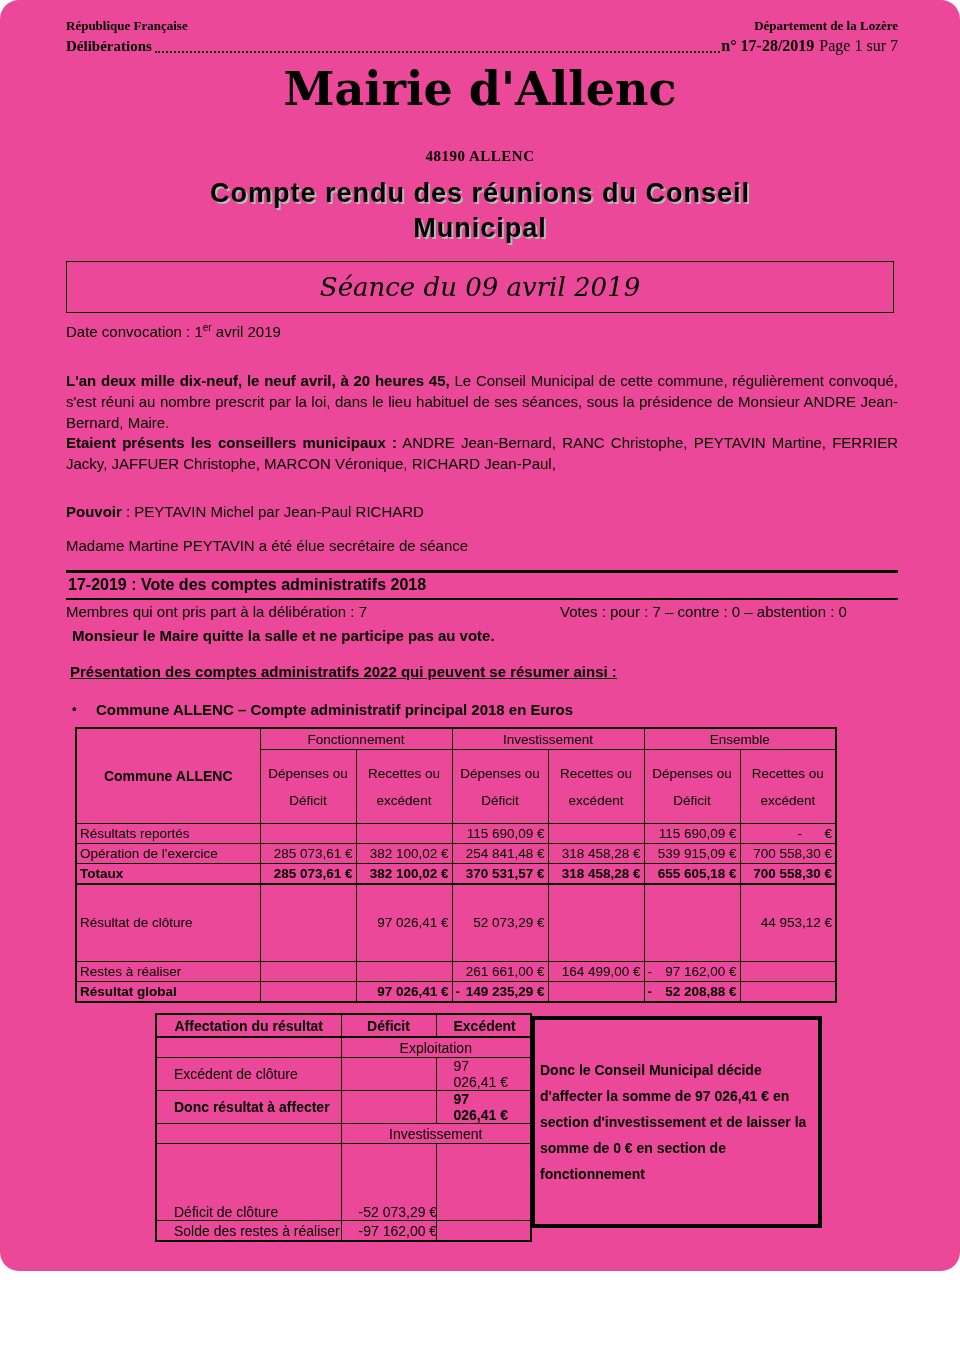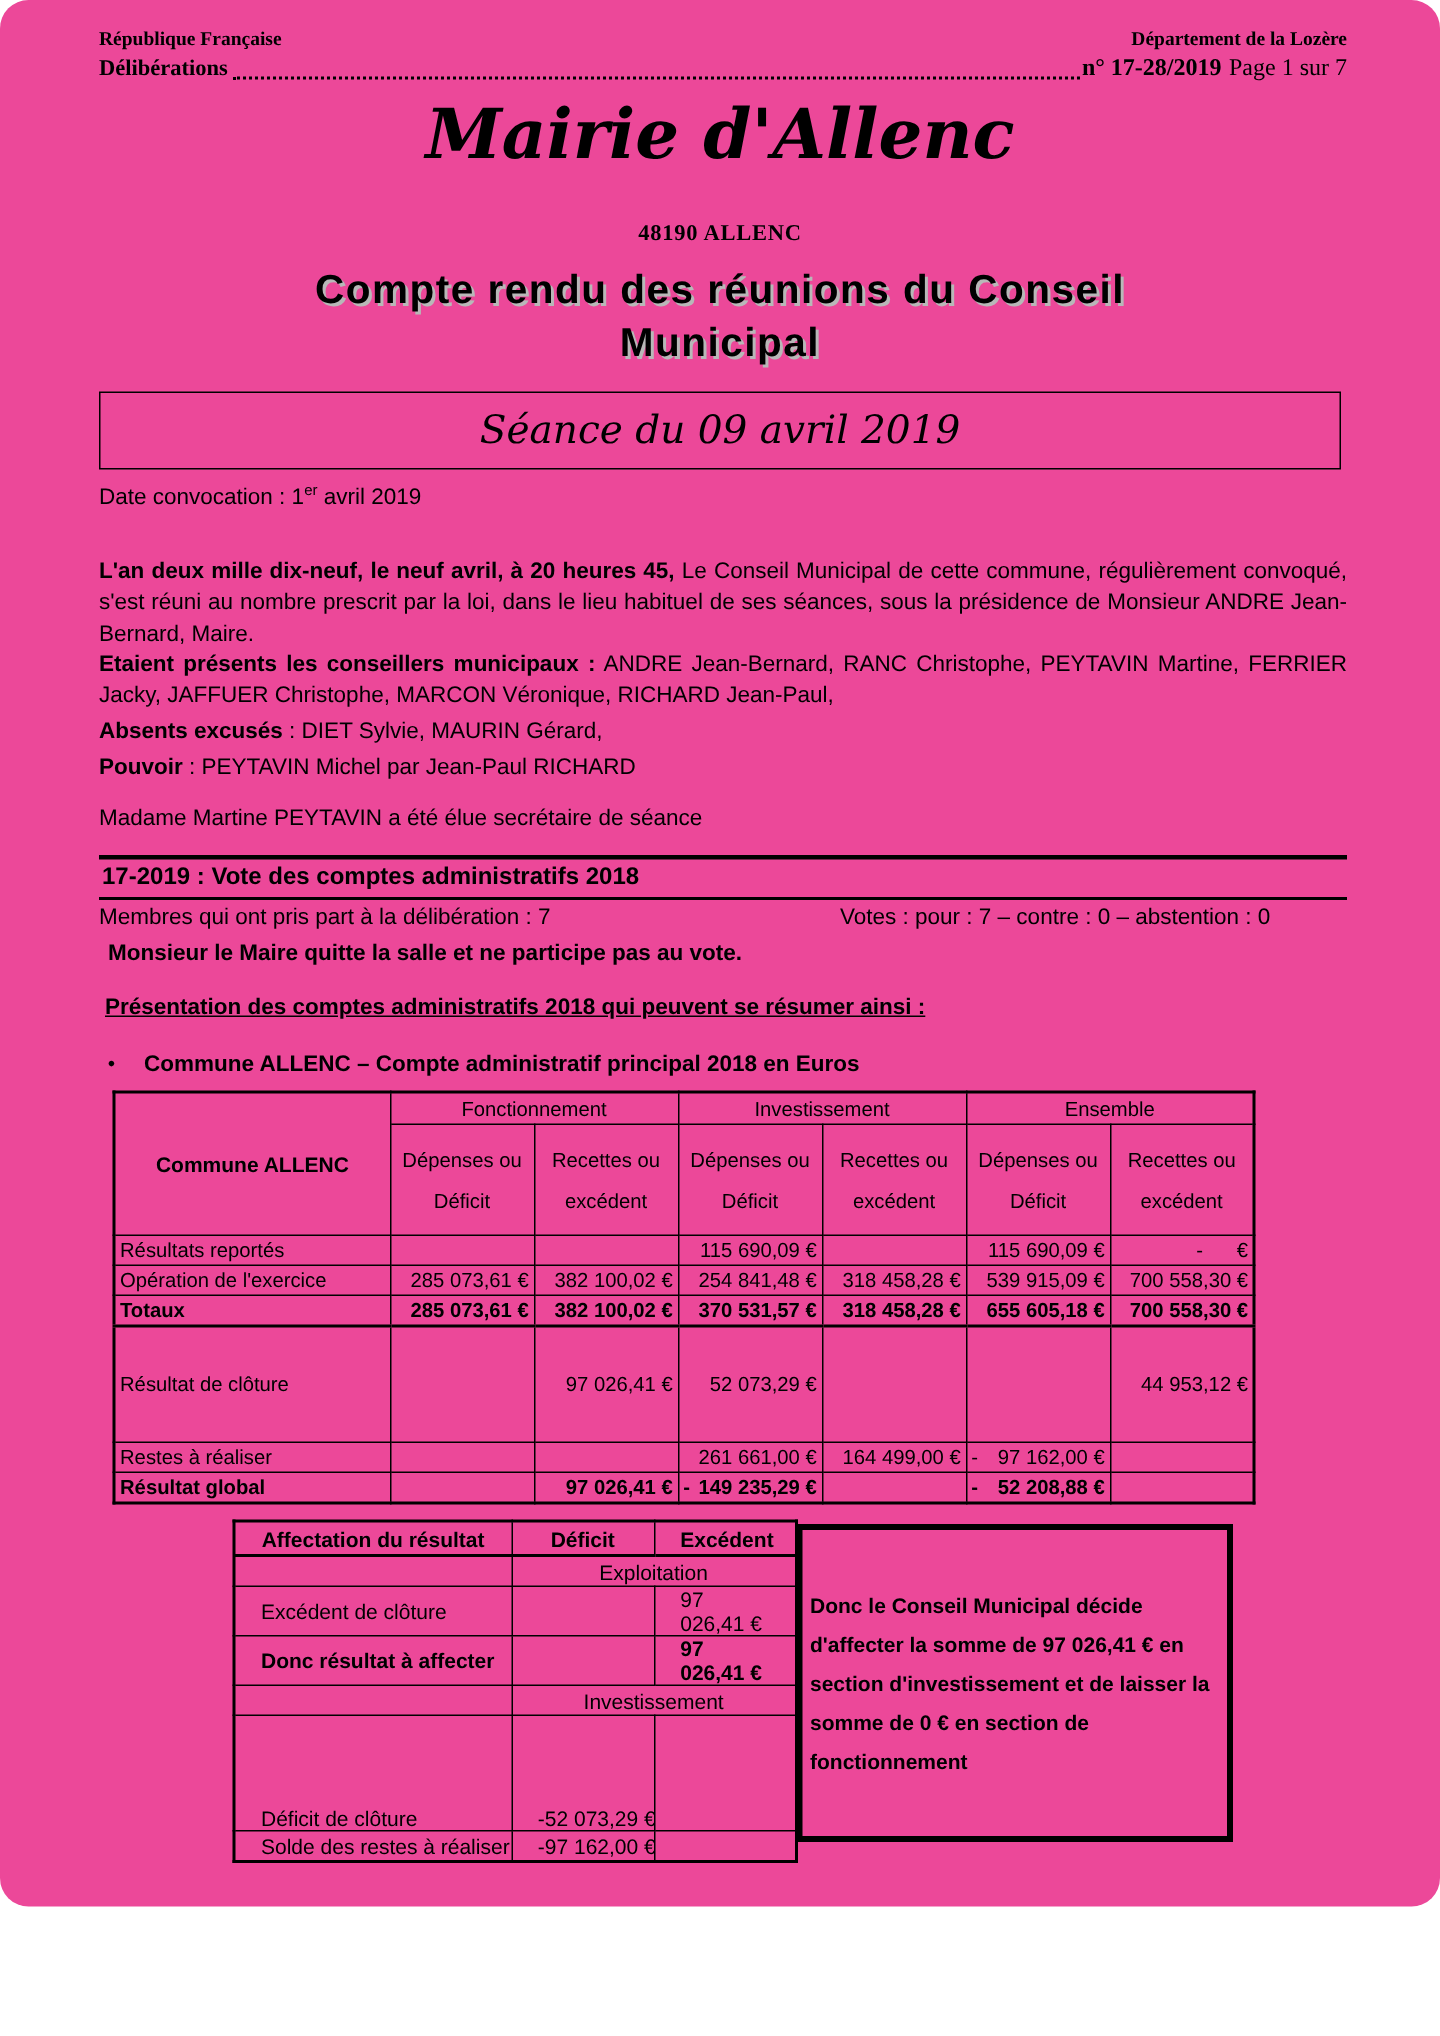--- a/index.html
+++ b/index.html
@@ -10,21 +10,21 @@
   .hdr{position:absolute;left:66px;top:18px;width:832px;font-family:"Liberation Serif",serif;}
   .hdr-row1{display:flex;justify-content:space-between;font-size:13px;font-weight:bold;}
   .hdr-row2{display:flex;align-items:flex-end;font-size:15px;margin-top:3px;}
   .hdr-delib{font-weight:bold;}
   .leader{flex:1;border-bottom:2px dotted #000;height:13px;margin:0 1px 2px 3px;}
   .hdr-num{font-weight:bold;font-size:16px;}
   .hdr-page{font-size:16px;margin-left:5px;}
 
   
   .mairie{position:absolute;left:0;top:62px;width:960px;text-align:center;
-          font-family:"DejaVu Serif",serif;font-style:italic;font-weight:bold;font-size:46px;}
+          font-family:"DejaVu Serif",serif;font-weight:bold;font-size:46px;}
   .postal{position:absolute;left:0;top:148px;width:960px;text-align:center;
           font-family:"Liberation Serif",serif;font-weight:bold;font-size:15px;letter-spacing:0.5px;}
   .doc-title{position:absolute;left:0;top:176px;width:960px;text-align:center;
           font-weight:bold;font-size:27px;line-height:35px;letter-spacing:1px;
           text-shadow:2px 2px 0 #b8b8b8;}
   .seance-box{position:absolute;left:66px;top:261px;width:826px;height:50px;border:1px solid #000;
           display:flex;align-items:center;justify-content:center;
           font-family:"DejaVu Serif",serif;font-style:italic;font-weight:normal;font-size:26px;}
 
   
@@ -111,35 +111,32 @@
   <div class="meta-left">
     <span>Date convocation : 1</span><sup>er</sup><span> avril 2019</span>
   </div>
 
   <div class="para just" style="top:370px">
     <span class="b">L'an deux mille dix-neuf, le neuf avril, à 20 heures 45,</span><span> Le Conseil Municipal de cette commune, régulièrement convoqué, s'est réuni au nombre prescrit par la loi, dans le lieu habituel de ses séances, sous la présidence de Monsieur ANDRE Jean-Bernard, Maire.</span>
   </div>
   <div class="para just" style="top:432px">
     <span class="b">Etaient présents les conseillers municipaux :</span><span> ANDRE Jean-Bernard, RANC Christophe, PEYTAVIN Martine, FERRIER Jacky, JAFFUER Christophe, MARCON Véronique, RICHARD Jean-Paul,</span>
   </div>
-  <div class="para" style="top:477px">
-    <span class="b">Absents excusés</span><span> : DIET Sylvie, MAURIN Gérard,</span>
-  </div>
   <div class="para" style="top:501px">
     <span class="b">Pouvoir</span><span> : PEYTAVIN Michel par Jean-Paul RICHARD</span>
   </div>
   <div class="para" style="top:535px">Madame Martine PEYTAVIN a été élue secrétaire de séance</div>
 
   <div class="band">17-2019 : Vote des comptes administratifs 2018</div>
   <div class="delib-row">
     <span>Membres qui ont pris part à la délibération : 7</span>
     <span class="votes">Votes : pour : 7 – contre : 0 – abstention : 0</span>
   </div>
   <div class="maire-note">Monsieur le Maire quitte la salle et ne participe pas au vote.</div>
-  <div class="presentation">Présentation des comptes administratifs 2018 qui peuvent se résumer ainsi :</div>
+  <div class="presentation">Présentation des comptes administratifs 2022 qui peuvent se résumer ainsi :</div>
   <div class="bullet-line">
     <span class="bullet-marker">•</span>
     <span>Commune ALLENC – Compte administratif principal 2018 en Euros</span>
   </div>
 
   <table class="main-table">
     <colgroup>
       <col style="width:184px">
         <col style="width:96px">
         <col style="width:96px">

